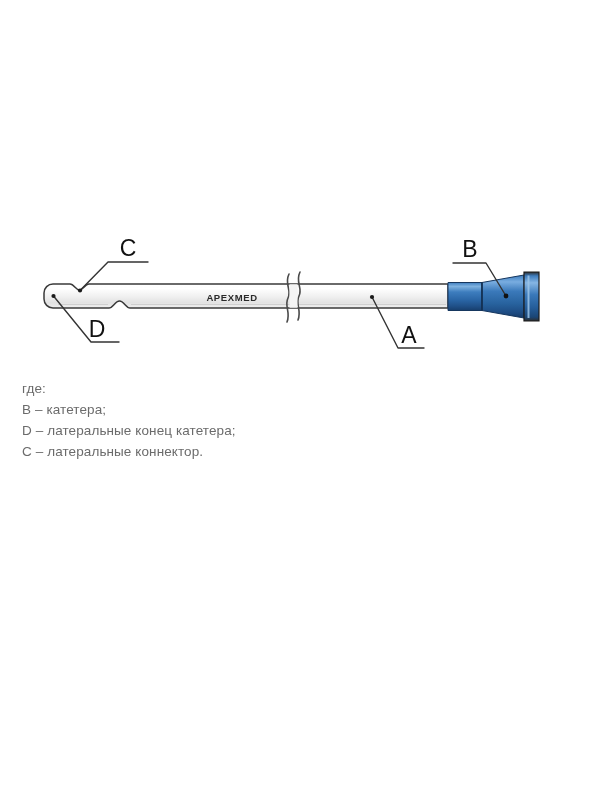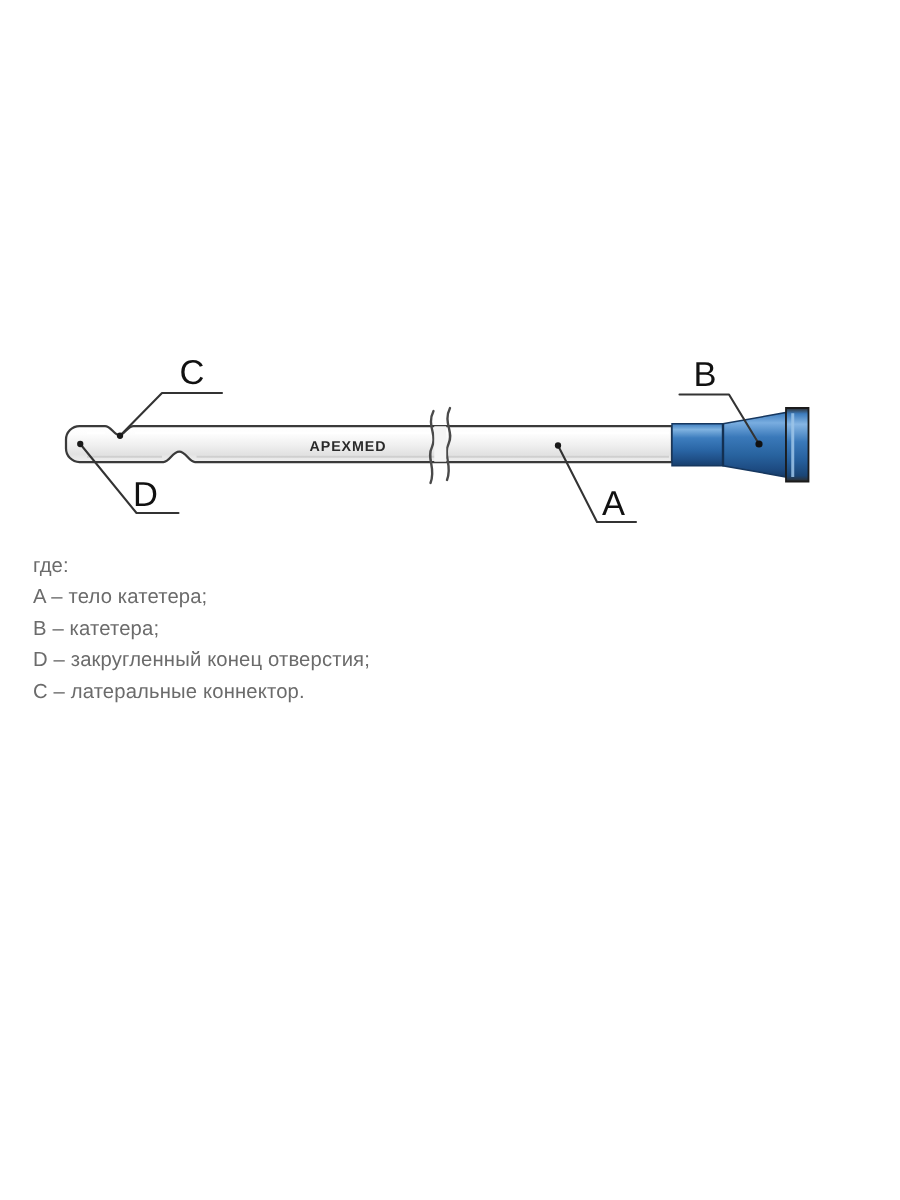--- a/index.html
+++ b/index.html
@@ -27,21 +27,21 @@
     top: 230px;
     width: 600px;
     height: 150px;
   }
   #figure svg {
     display: block;
   }
   #legend {
     position: absolute;
     left: 22px;
-    top: 366px;
+    top: 378px;
     width: 420px;
   }
   .legend-line {
     font-family: "Liberation Sans", sans-serif;
     font-size: 13.5px;
     line-height: 21px;
     color: #6b6b6b;
     white-space: nowrap;
     letter-spacing: 0.1px;
   }
@@ -152,19 +152,18 @@
       <g>
         <path d="M 506 66 L 486 33 L 453 33" stroke="#333333" stroke-width="1.4" fill="none" stroke-linecap="round" stroke-linejoin="round"></path>
         <circle cx="506" cy="66" r="2.4" fill="#111111"></circle>
         <text x="470" y="27" text-anchor="middle" font-family="Liberation Sans, sans-serif" font-size="23" fill="#111111">B</text>
       </g>
     </svg>
   </div>
 
   <div id="legend">
     <div class="legend-line">где:</div>
-    <div class="legend-line">A – тело катетера;</div>
     <div class="legend-line">B – катетера;</div>
-    <div class="legend-line">D – закругленный конец отверстия;</div>
+    <div class="legend-line">D – латеральные конец катетера;</div>
     <div class="legend-line">C – латеральные коннектор.</div>
   </div>
 
 </div>
 
 </body></html>

